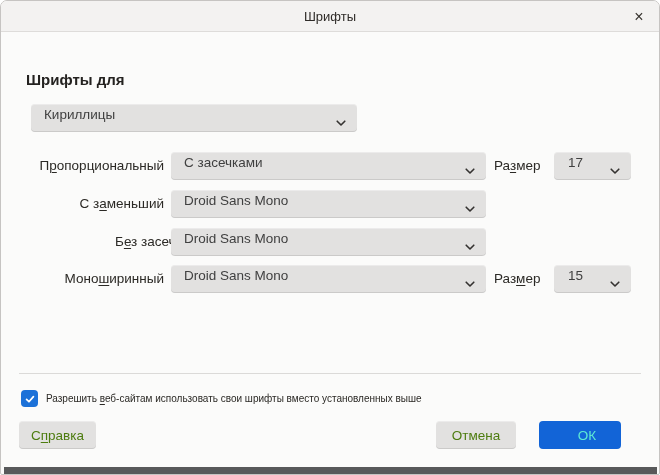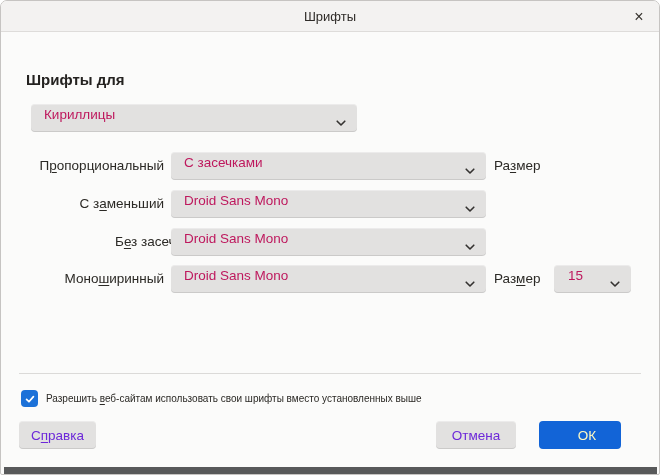--- a/index.html
+++ b/index.html
@@ -33,21 +33,21 @@
     position: absolute; left: 25px; top: 70px;
     font-size: 15px; font-weight: 700; color: #242220;
   }
   .select {
     position: absolute; height: 28px;
     background: #e2e1e0;
     border-radius: 4px;
     box-shadow: inset 0 -1px 0 rgba(0,0,0,0.10), inset 0 1px 0 rgba(255,255,255,0.35);
     display: flex; align-items: center;
     padding: 0 28px 8px 13px;
-    font-size: 13.5px; color: #be185d;
+    font-size: 13.5px; color: #404040;
     cursor: default;
   }
   .select .chev {
     position: absolute; right: 11px; top: 50%; margin-top: -3px;
     display: block; width: 10px; height: 7px;
   }
   .row-label, .inline-label {
     position: absolute; height: 28px; line-height: 28px;
     font-size: 13.5px; color: #2b2925; white-space: nowrap;
   }
@@ -64,26 +64,26 @@
   .checkbox svg { display: none; }
   .checkbox.checked svg { display: block; }
   .checkbox-label {
     position: absolute; left: 45px; top: 384px; height: 28px; line-height: 28px;
     font-size: 10px; white-space: nowrap;
   }
   .btn {
     position: absolute; top: 420px; height: 28px;
     background: #e2e1e0; border: none; border-radius: 4px;
     box-shadow: inset 0 -1px 0 rgba(0,0,0,0.10), inset 0 1px 0 rgba(255,255,255,0.35);
-    font-size: 13.5px; color: #6d28d9; font-family: inherit;
+    font-size: 13.5px; color: #4d7c0f; font-family: inherit;
     cursor: pointer;
   }
   .btn.primary {
     background: var(--accent-blue, #1264d7);
-    color: #fef9c3;
+    color: #5eead4;
     box-shadow: none;
     padding-left: 14px;
   }
   .bottom-edge {
     position: absolute; left: 3px; top: 466px; width: 653px; height: 9px;
     background: #58595a; border-radius: 0 0 2px 2px;
   }
 </style>
 </head>
 <body>
@@ -105,20 +105,26 @@
   </div>
 
   <div class="row-label" style="top:151px;"><span>П</span><span class="ak">р</span><span>опорциональный</span></div>
   <div class="select" style="left:170px; top:151px; width:315px;">
     <span>С засечками</span>
     <span class="chev"><svg width="10" height="7" viewBox="0 0 10 7">
           <path d="M1.2 1.2 L5 5 L8.8 1.2" stroke="#343230" stroke-width="1.6" fill="none" stroke-linecap="round" stroke-linejoin="round"></path>
         </svg></span>
   </div>
   <div class="inline-label" style="left:493px; top:151px;"><span>Ра</span><span class="ak">з</span><span>мер</span></div>
+  <div class="select" style="left:553px; top:151px; width:77px; padding-left:14px;">
+    <span>17</span>
+    <span class="chev"><svg width="10" height="7" viewBox="0 0 10 7">
+          <path d="M1.2 1.2 L5 5 L8.8 1.2" stroke="#343230" stroke-width="1.6" fill="none" stroke-linecap="round" stroke-linejoin="round"></path>
+        </svg></span>
+  </div>
 
   <div class="row-label" style="top:189px;"><span>С з</span><span class="ak">а</span><span>меньший</span></div>
   <div class="select" style="left:170px; top:189px; width:315px;">
     <span>Droid Sans Mono</span>
     <span class="chev"><svg width="10" height="7" viewBox="0 0 10 7">
           <path d="M1.2 1.2 L5 5 L8.8 1.2" stroke="#343230" stroke-width="1.6" fill="none" stroke-linecap="round" stroke-linejoin="round"></path>
         </svg></span>
   </div>
 
   <div class="row-label" style="top:227px;margin-left:25px;"><span>Б</span><span class="ak">е</span><span>з засечек</span></div>

